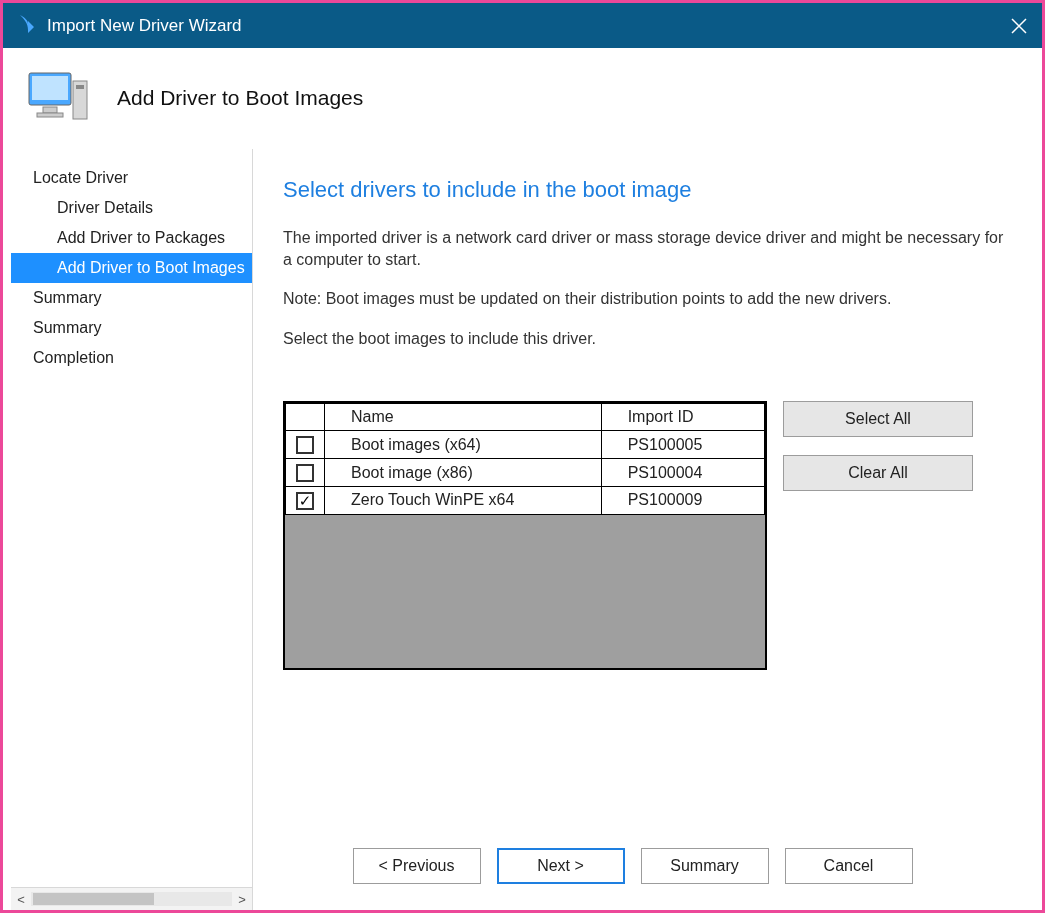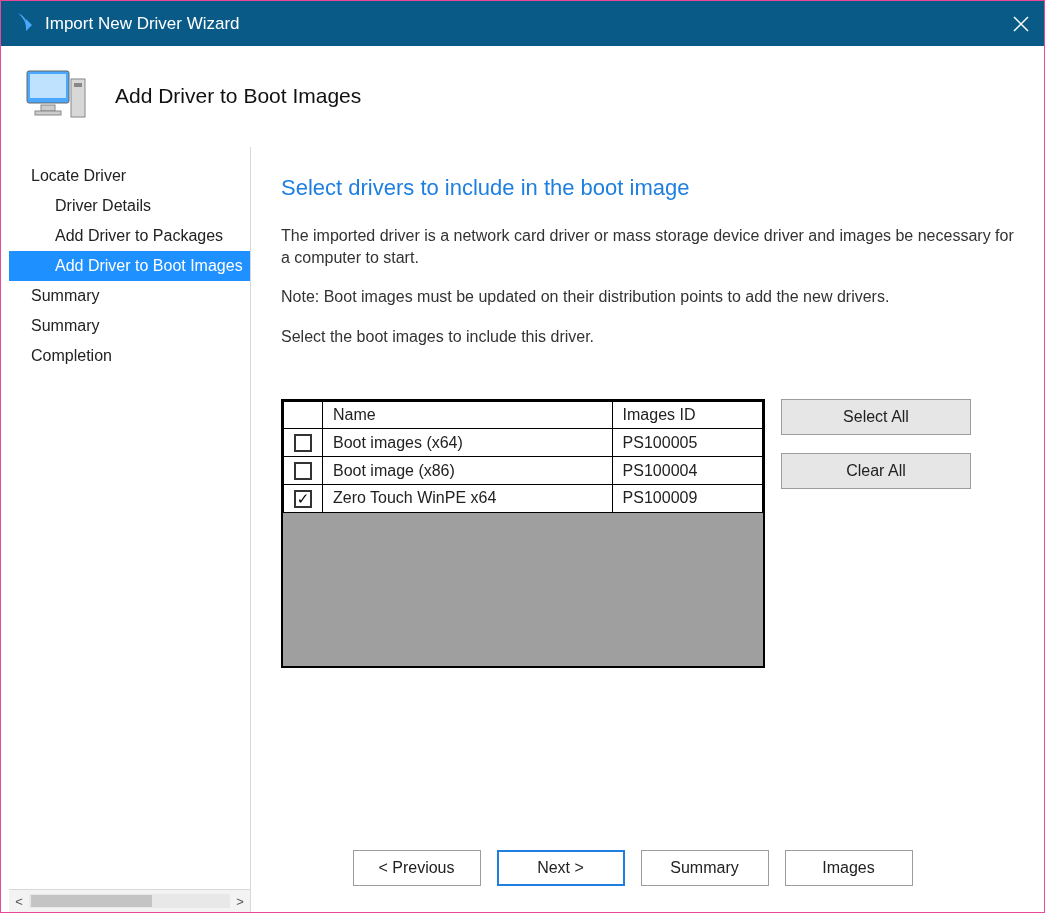--- a/index.html
+++ b/index.html
@@ -1,16 +1,16 @@
 <!DOCTYPE html>
 <html><head>
 <meta charset="utf-8">
 <style>
   html,body{margin:0;padding:0;font-family:"Segoe UI",Arial,sans-serif;font-size:15px;color:#222;background:#fff;}
-  .window{width:1045px;height:913px;border:1px solid #ec4899;box-sizing:border-box;display:flex;flex-direction:column;position:relative;}
+  .window{width:1045px;height:913px;border:3px solid #ec4899;box-sizing:border-box;display:flex;flex-direction:column;position:relative;}
   .titlebar{height:45px;background:#0a5a87;color:#fff;display:flex;align-items:center;padding:0 14px;font-size:17px;}
   .titlebar .title-icon{margin-right:10px;}
   .titlebar .close{margin-left:auto;cursor:pointer;}
   .titlebar .close svg{display:block;}
   .header{height:100px;display:flex;align-items:center;padding:0 24px;background:#fff;}
   .header .monitor-icon{margin-right:26px;}
   .header-title{font-size:21px;color:#111;}
   .body{flex:1;display:flex;border-top:1px solid #fff;min-height:0;}
   .sidebar{width:250px;border-right:1px solid #d8d8d8;padding-top:14px;display:flex;flex-direction:column;box-sizing:border-box;padding-left:8px;}
   .sidebar ul{list-style:none;margin:0;padding:0;flex:1;}
@@ -20,21 +20,21 @@
   .hscroll{height:22px;border-top:1px solid #d8d8d8;display:flex;align-items:center;background:#f3f3f3;}
   .hscroll .arrow{width:20px;text-align:center;color:#555;cursor:pointer;font-size:13px;}
   .hscroll .track{flex:1;height:14px;background:#e8e8e8;position:relative;}
   .hscroll .thumb{position:absolute;left:2px;top:1px;height:12px;width:60%;background:#c4c4c4;}
   .main{flex:1;display:flex;flex-direction:column;padding:28px 30px 0 30px;box-sizing:border-box;}
   .page-title{font-size:22px;color:#1e7fe0;margin-bottom:24px;}
   .instructions p{margin:0 0 18px 0;font-size:16px;color:#333;line-height:1.35;}
   .table-area{display:flex;gap:16px;margin-top:34px;}
   .grid-wrap{width:480px;height:265px;border:2px solid #000;background:#9f9f9f;}
   .grid{width:100%;border-collapse:collapse;background:#fff;}
-  .grid th,.grid td{border:1px solid #000;padding:4px 10px;font-size:16px;text-align:left;background:#fff;color:#222;}
+  .grid th,.grid td{border:1px solid #000;padding:4px 26px;font-size:16px;text-align:left;background:#fff;color:#222;}
   .grid th{font-weight:400;}
   .grid th.cb,.grid td.cb{width:30px;text-align:center;padding:4px 4px;}
   .chk{display:inline-block;width:18px;height:18px;border:2px solid #333;box-sizing:border-box;vertical-align:middle;}
   .chk.checked::after{content:"✓";display:block;font-size:15px;line-height:14px;color:#000;text-align:center;}
   .side-buttons{display:flex;flex-direction:column;gap:18px;}
   .btn{width:190px;height:36px;border:1px solid #9c9c9c;background:#e6e6e6;font-size:16px;color:#222;cursor:pointer;}
   .footer{margin-top:auto;padding:22px 30px 26px 0;display:flex;justify-content:center;gap:16px;}
   .fbtn{width:128px;height:36px;border:1px solid #9c9c9c;background:#fff;font-size:16px;color:#222;cursor:pointer;}
   .fbtn.sel{border:2px solid #1e7fe0;}
 </style>
@@ -89,33 +89,33 @@
             <div class="thumb"></div>
           </div>
         <div class="arrow">&gt;</div>
       </div>
     </div>
 
     <div class="main">
       <div class="page-title">Select drivers to include in the boot image</div>
 
       <div class="instructions">
-        <p>The imported driver is a network card driver or mass storage device driver and images be necessary for a computer to start.</p>
+        <p>The imported driver is a network card driver or mass storage device driver and might be necessary for a computer to start.</p>
         <p>Note: Boot images must be updated on their distribution points to add the new drivers.</p>
         <p>Select the boot images to include this driver.</p>
       </div>
 
       <div class="table-area">
         <div class="grid-wrap">
           <table class="grid">
             <thead>
               <tr>
                 <th class="cb"></th>
                 <th>Name</th>
-                <th>Images ID</th>
+                <th>Import ID</th>
               </tr>
             </thead>
             <tbody id="grid-body">
                 <tr>
                   <td class="cb"><span class="chk"></span></td>
                   <td>Boot images (x64)</td>
                   <td>PS100005</td>
                 </tr>
                 <tr>
                   <td class="cb"><span class="chk"></span></td>
@@ -133,18 +133,18 @@
         <div class="side-buttons">
           <button class="btn">Select All</button>
           <button class="btn">Clear All</button>
         </div>
       </div>
 
       <div class="footer">
         <button class="fbtn">&lt; Previous</button>
         <button class="fbtn sel">Next &gt;</button>
         <button class="fbtn">Summary</button>
-        <button class="fbtn">Images</button>
+        <button class="fbtn">Cancel</button>
       </div>
     </div>
 
   </div>
 </div>
 
 </body></html>

